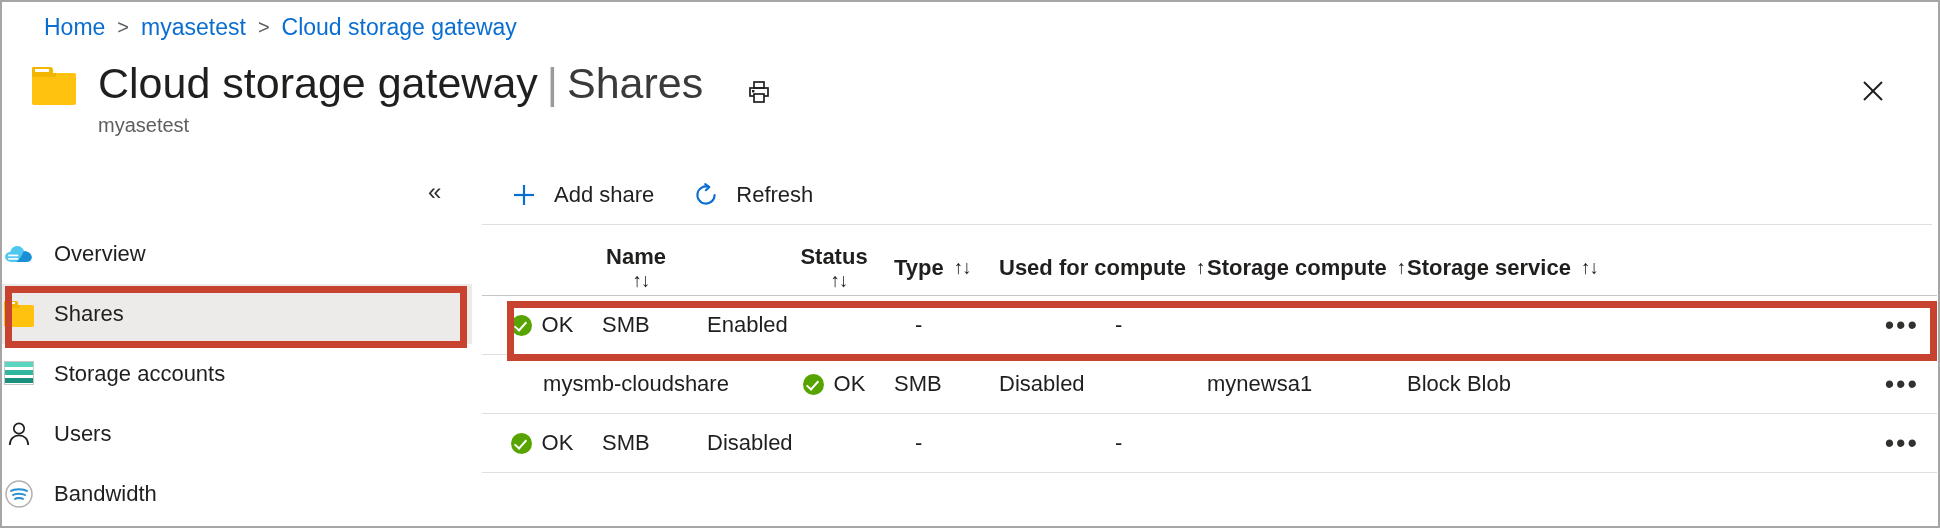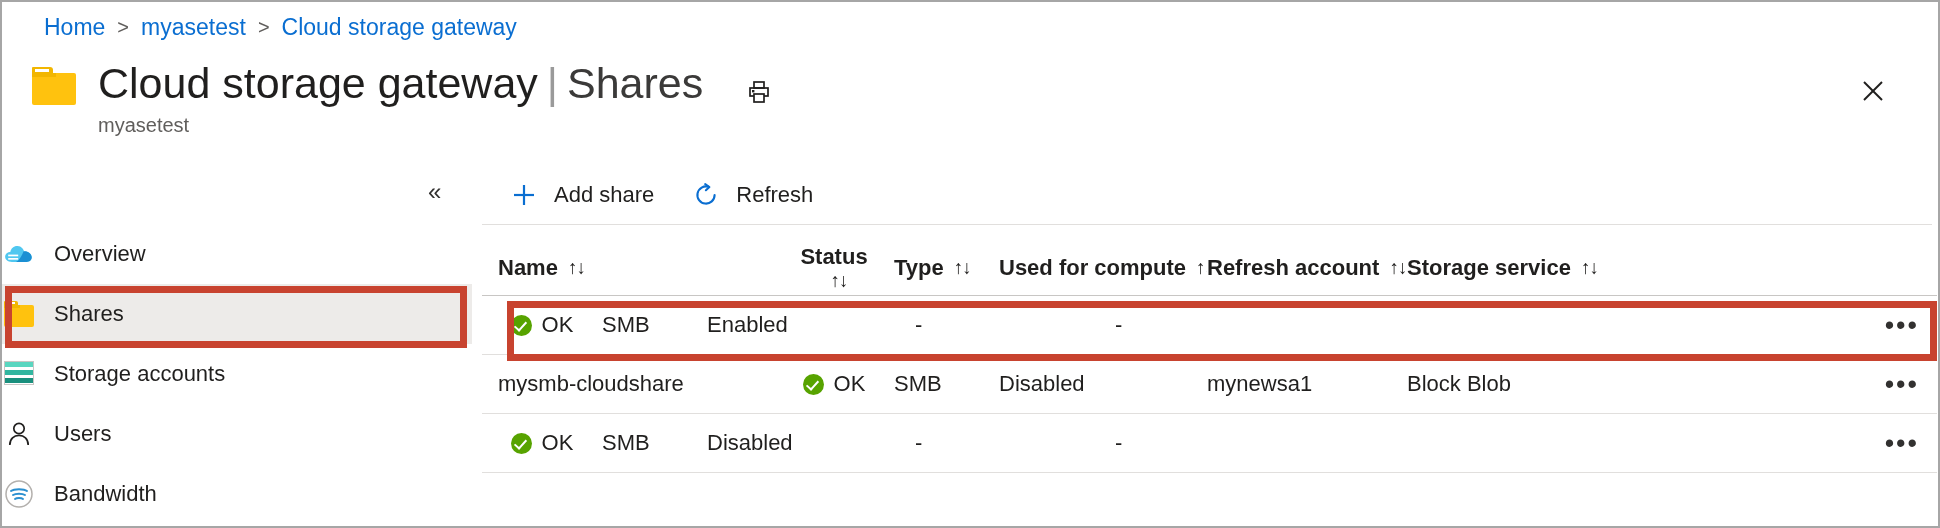--- a/index.html
+++ b/index.html
@@ -322,21 +322,21 @@
     cursor: pointer;
   }
   .sort-ico {
     margin-left: 10px;
     font-size: 19px;
     font-weight: normal;
     color: #201f1e;
     letter-spacing: -1px;
     flex: 0 0 auto;
   }
-  .c-name    { width: 292px; padding-left: 16px; }
+  .c-name    { width: 292px; padding-left: 16px; flex-direction: column; }
   .c-status  { width: 120px; flex-direction: column; }
   .c-type    { width: 105px; }
   .c-used    { width: 208px; }
   .c-acct    { width: 200px; }
   .c-svc     { width: 205px; }
   .c-more    { flex: 1 1 auto; justify-content: flex-end; padding-right: 18px; }
 
   .ok-badge { display: flex; align-items: center; }
   .ok-circle {
     width: 21px; height: 21px;
@@ -514,21 +514,21 @@
         </div>
         <div class="cell c-type">
           <span>Type</span>
           <span class="sort-ico">↑↓</span>
         </div>
         <div class="cell c-used">
           <span>Used for compute</span>
           <span class="sort-ico">↑↓</span>
         </div>
         <div class="cell c-acct">
-          <span>Refresh account</span>
+          <span>Storage compute</span>
           <span class="sort-ico">↑↓</span>
         </div>
         <div class="cell c-svc">
           <span>Storage service</span>
           <span class="sort-ico">↑↓</span>
         </div>
         <div class="cell c-more"></div>
       </div>
 
       <div class="trow">

